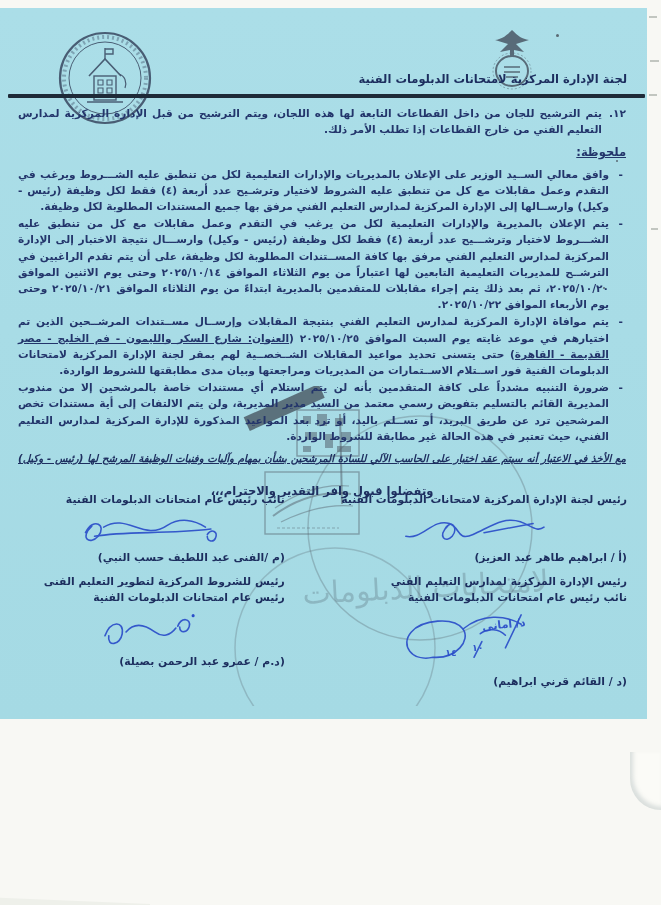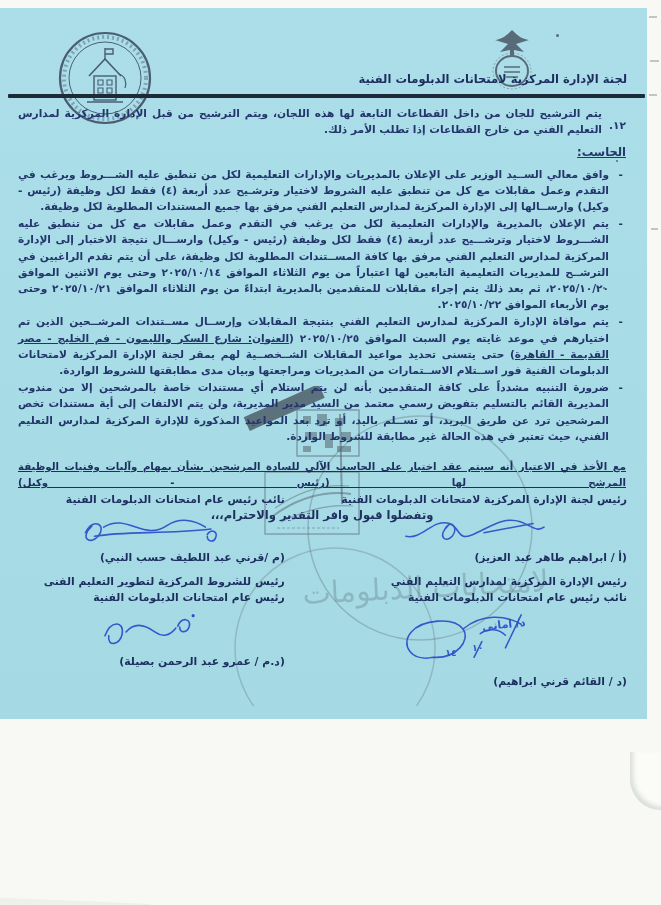--- a/index.html
+++ b/index.html
@@ -11,27 +11,27 @@
   .seal-left{position:absolute;left:57px;top:18px;}
   .emblem{position:absolute;left:482px;top:18px;}
   .org-title{position:absolute;right:20px;top:64px;font-size:11.5px;font-weight:bold;
              color:#1c2d5e;direction:rtl;}
   .rule{position:absolute;left:8px;top:86px;width:637px;height:4px;background:#1e2a38;border-radius:1px;}
   
   .content{position:absolute;top:97px;right:21px;left:18px;direction:rtl;
            color:#23356b;font-weight:bold;font-size:10.6px;line-height:16.2px;
            text-align:justify;}
   .item12{position:relative;margin:0 0 7px 0;padding-right:24px;}
-  .item12 .num{position:absolute;right:0;top:12px;}
+  .item12 .num{position:absolute;right:0;top:0;}
   .note-h{font-size:11.5px;text-decoration:underline;margin:4px 0 5px 0;text-align:right;}
   .bullet{position:relative;padding-right:17px;margin:0 0 1px 0;}
   .bullet .dash{position:absolute;right:3px;top:0;}
   .addr{text-decoration:underline;}
-  .emphasis{margin-top:15px;font-size:10.2px;text-decoration:underline;
-            text-align:justify;text-align-last:justify;color:#1e2f60;}
+  .emphasis{margin-top:7px;font-size:10.2px;text-decoration:underline;
+            text-align:justify;text-align-last:justify;color:#1e2f60;font-style:italic;}
   .closing{margin-top:16px;text-align:center;font-size:11.5px;color:#1e2f60;}
   
   .sig-block{position:absolute;top:484px;left:16px;right:20px;direction:rtl;color:#1c2d5e;}
   .sig-row{display:flex;justify-content:space-between;}
   .sig-row + .sig-row{margin-top:8px;}
   .sig-cell{text-align:right;font-weight:bold;font-size:10.8px;line-height:16px;}
   .sig-cell.c-right{width:50%;}
   .sig-cell.c-left{width:44%;}
   .sig-title{white-space:nowrap;}
   .autograph{display:block;margin:1px auto;}
@@ -102,21 +102,21 @@
       </g>
       <text x="118" y="218" font-size="30" fill="#4d5e6a" opacity="0.28" transform="rotate(-3 118 218)">لامتحانات الدبلومات</text>
     </svg>
 
     <div class="content">
       <p class="item12">
         <span class="num">١٢.</span>
         <span>يتم الترشيح للجان من داخل القطاعات التابعة لها هذه اللجان، ويتم الترشيح من قبل الإدارة المركزية لمدارس التعليم الفني من خارج القطاعات إذا تطلب الأمر ذلك.</span>
       </p>
 
-      <div class="note-h">الحاسب:</div>
+      <div class="note-h">ملحوظة:</div>
 
       <div class="bullet">
         <span class="dash">-</span>
         <span>وافق معالي الســيد الوزير على الإعلان بالمديريات والإدارات التعليمية لكل من تنطبق عليه الشـــروط ويرغب في التقدم وعمل مقابلات مع كل من تنطبق عليه الشروط لاختيار وترشـيح عدد أربعة (٤) فقط لكل وظيفة (رئيس - وكيل) وارســالها إلى الإدارة المركزية لمدارس التعليم الفني مرفق بها جميع المستندات المطلوبة لكل وظيفة.</span>
       </div>
       <div class="bullet">
         <span class="dash">-</span>
         <span>يتم الإعلان بالمديرية والإدارات التعليمية لكل من يرغب في التقدم وعمل مقابلات مع كل من تنطبق عليه الشـــروط لاختيار وترشـــيح عدد أربعة (٤) فقط لكل وظيفة (رئيس - وكيل) وارســـال نتيجة الاختبار إلى الإدارة المركزية لمدارس التعليم الفني مرفق بها كافة المســتندات المطلوبة لكل وظيفة، على أن يتم تقدم الراغبين في الترشــح للمديريات التعليمية التابعين لها اعتباراً من يوم الثلاثاء الموافق ٢٠٢٥/١٠/١٤ وحتى يوم الاثنين الموافق ٢٠٢٥/١٠/٢٠، ثم بعد ذلك يتم إجراء مقابلات للمتقدمين بالمديرية ابتداءً من يوم الثلاثاء الموافق ٢٠٢٥/١٠/٢١ وحتى يوم الأربعاء الموافق ٢٠٢٥/١٠/٢٢.</span>
       </div>
       <div class="bullet">
@@ -148,21 +148,21 @@
         <div class="sig-cell c-left">
           <div class="sig-title">نائب رئيس عام امتحانات الدبلومات الفنية</div>
           <svg class="autograph" width="170" height="40" viewBox="0 0 170 44">
             <g fill="none" stroke="#2b4ec9" stroke-width="1.7" stroke-linecap="round" opacity="0.92">
               <path d="M14 26 c9 -18 24 -8 14 4 c-9 10 -21 2 -7 -11"></path>
               <path d="M34 20 C60 4 78 36 104 18 C118 9 134 12 146 20"></path>
               <path d="M24 30 C60 24 100 28 152 22"></path>
               <path d="M148 28 c5 -7 12 -3 9 4 c-2 5 -9 4 -9 -2"></path>
             </g>
           </svg>
-          <div class="sig-name">(م /قرني عبد اللطيف حسب النبي)</div>
+          <div class="sig-name">(م /الفنى عبد اللطيف حسب النبي)</div>
         </div>
       </div>
 
       <div class="sig-row">
         <div class="sig-cell c-right">
           <div class="sig-title">رئيس الإدارة المركزية لمدارس التعليم الفني</div>
           <div class="sig-title">نائب رئيس عام امتحانات الدبلومات الفنية</div>
           <svg class="autograph" width="220" height="66" viewBox="0 0 220 84">
             <g fill="none" stroke="#2b4ec9" stroke-width="2" stroke-linecap="round" opacity="0.92">
               <path d="M58 64 C30 70 16 48 30 32 C44 16 84 12 96 28 C106 42 88 66 58 64 Z"></path>

